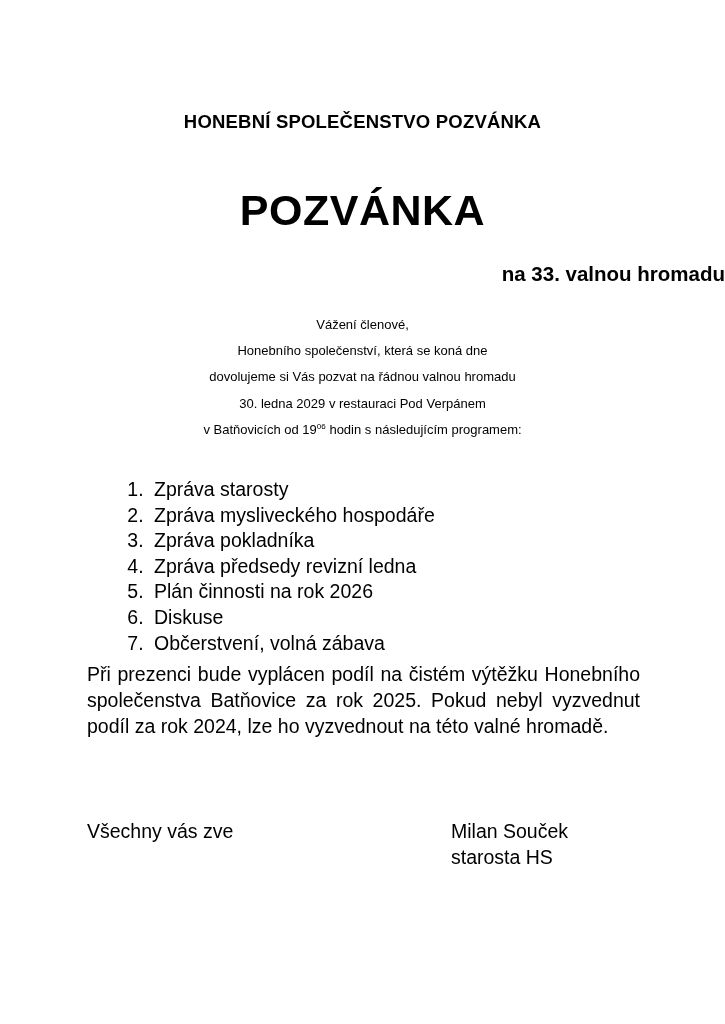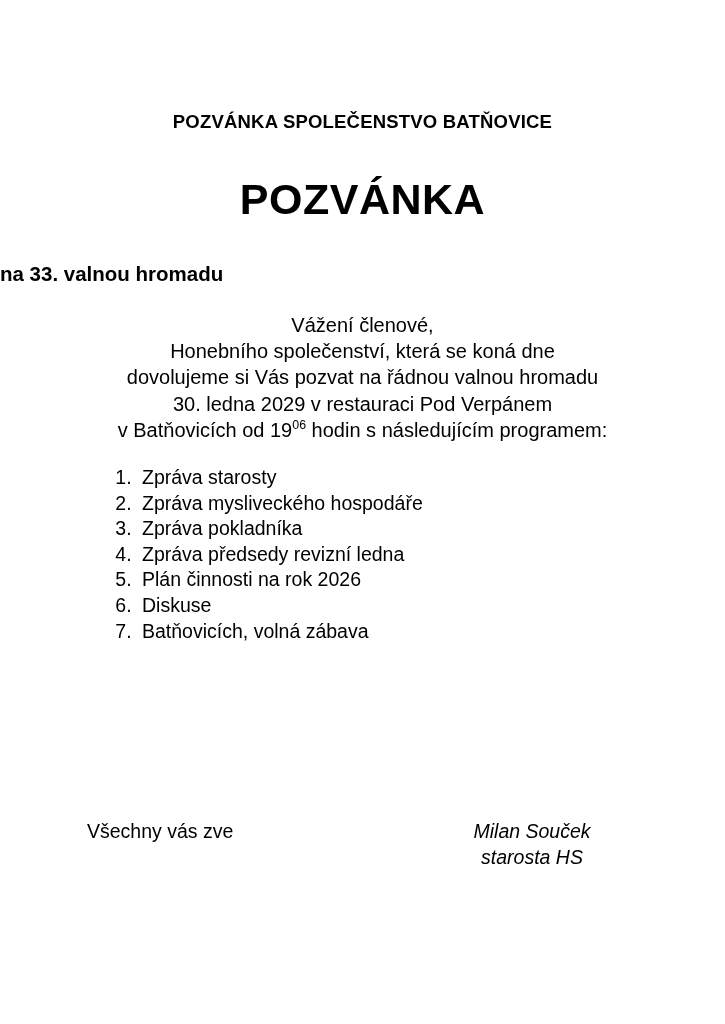--- a/index.html
+++ b/index.html
@@ -33,67 +33,67 @@
     text-align: center;
     font-size: 18.5px;
     font-weight: bold;
     letter-spacing: 0.2px;
     line-height: 24px;
   }
 
   
   .doc-title {
     position: absolute;
-    top: 174px;
+    top: 185px;
     left: 0;
     width: 725px;
     text-align: center;
     font-size: 43px;
     font-weight: bold;
     letter-spacing: 0.5px;
     line-height: 50px;
   }
 
   
   .doc-subtitle {
     position: absolute;
     top: 261px;
     left: 0;
     width: 725px;
-    text-align: left;
+    text-align: right;
     font-size: 20.5px;
     font-weight: bold;
     line-height: 26px;
   }
 
   
   .intro {
     position: absolute;
     top: 312px;
     left: 60px;
     width: 605px;
     text-align: center;
-    font-size: 20px;
+    font-size: 13px;
     line-height: 26.2px;
   }
   .intro .line {
     white-space: nowrap;
   }
   sup.time-sup {
     font-size: 0.62em;
     vertical-align: super;
     line-height: 0;
   }
 
   
   .agenda {
     position: absolute;
     top: 465px;
     left: 110px;
-    margin: 0;
+    margin: 12px;
     padding: 0 0 0 27px;
     list-style-position: outside;
     list-style-type: decimal;
     font-size: 19.5px;
     line-height: 25.6px;
   }
   .agenda li {
     padding-left: 5px;
     white-space: nowrap;
   }
@@ -122,60 +122,59 @@
   }
   .sign-left {
     position: absolute;
     top: 0;
     left: 0;
     white-space: nowrap;
   }
   .sign-right {
     position: absolute;
     top: 0;
-    left: 350px;
+    left: 364px;
     width: 190px;
-    text-align: center;
-    font-style: italic;
   }
   .sign-right .sign-name,
   .sign-right .sign-role {
     display: block;
     white-space: nowrap;
   }
 </style>
 </head>
 <body>
 
 <div class="page">
 
-  <div class="org-header">POZVÁNKA SPOLEČENSTVO BATŇOVICE</div>
+  <div class="org-header">HONEBNÍ SPOLEČENSTVO POZVÁNKA</div>
 
   <div class="doc-title">POZVÁNKA</div>
 
   <div class="doc-subtitle">na 33. valnou hromadu</div>
 
   <div class="intro">
     <div class="line">Vážení členové,</div>
     <div class="line">Honebního společenství, která se koná dne</div>
     <div class="line">dovolujeme si Vás pozvat na řádnou valnou hromadu</div>
     <div class="line">30. ledna 2029 v restauraci Pod Verpánem</div>
     <div class="line"><span>v Batňovicích od 19</span><sup class="time-sup">06</sup><span> hodin s následujícím programem:</span></div>
   </div>
 
   <ol class="agenda">
     <li>Zpráva starosty</li>
     <li>Zpráva mysliveckého hospodáře</li>
     <li>Zpráva pokladníka</li>
     <li>Zpráva předsedy revizní ledna</li>
     <li>Plán činnosti na rok 2026</li>
     <li>Diskuse</li>
-    <li>Batňovicích, volná zábava</li>
+    <li>Občerstvení, volná zábava</li>
   </ol>
 
+  <div class="body-par">Při prezenci bude vyplácen podíl na čistém výtěžku Honebního společenstva Batňovice za rok 2025. Pokud nebyl vyzvednut podíl za rok 2024, lze ho vyzvednout na této valné hromadě.</div>
 
   <div class="sign-row">
     <span class="sign-left">Všechny vás zve</span>
     <span class="sign-right">
       <span class="sign-name">Milan Souček</span>
       <span class="sign-role">starosta HS</span>
     </span>
   </div>
 
 </div>

